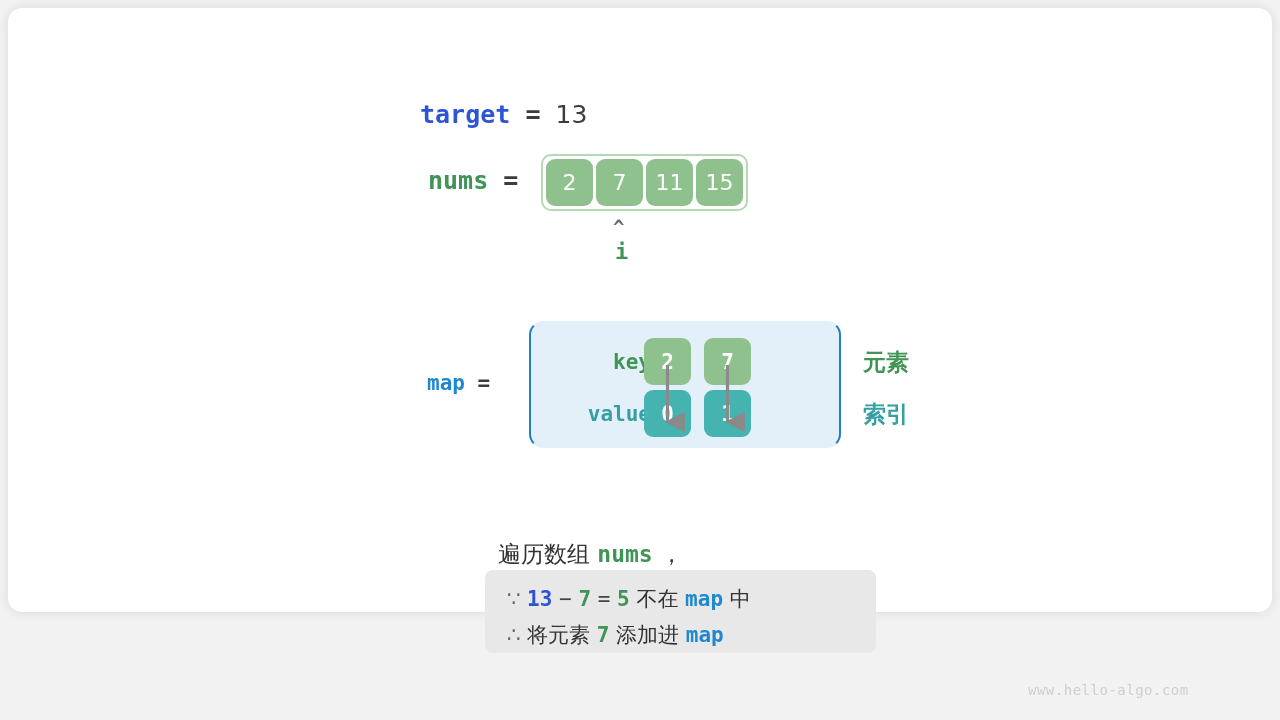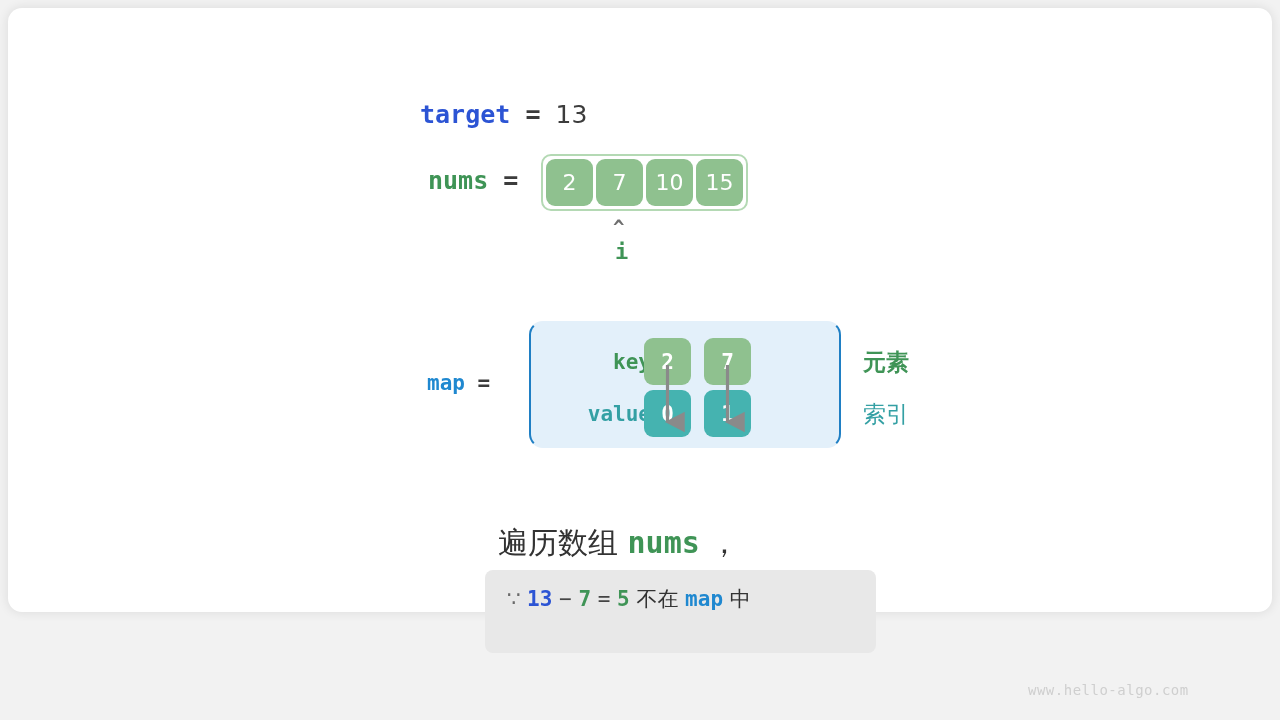--- a/index.html
+++ b/index.html
@@ -163,28 +163,28 @@
     left: 855px; top: 339px;
     color: #3f9456;
     font-size: 23px;
     font-weight: bold;
     font-family: Liberation Mono, monospace;
   }
   #legend-index {
     left: 855px; top: 391px;
     color: #34a0a4;
     font-size: 23px;
-    font-weight: normal;
+    font-weight: bold;
     font-family: "DejaVu Sans", sans-serif;
   }
 
   
   #caption {
-    left: 490px; top: 515px;
-    font-size: 30px;
+    left: 490px; top: 531px;
+    font-size: 23px;
     color: #333333;
     white-space: nowrap;
     font-family: "DejaVu Sans", sans-serif;
   }
   #caption .code {
     font-family: "DejaVu Sans Mono", monospace;
     font-weight: bold;
     color: #3f9456;
   }
 
@@ -251,21 +251,21 @@
     </div>
 
     <div id="nums-label" class="abs mono">
       <span class="var-green">nums</span>
       <span class="eq">=</span>
     </div>
 
     <div id="nums-array" class="abs">
       <div class="cell cell-green">2</div>
       <div class="cell cell-green">7</div>
-      <div class="cell cell-green">10</div>
+      <div class="cell cell-green">11</div>
       <div class="cell cell-green">15</div>
     </div>
 
     <div id="caret" class="abs">^</div>
     <div id="index-label" class="abs">i</div>
 
     <div id="map-label" class="abs mono">
       <span class="var-blue">map</span>
       <span class="eq">=</span>
     </div>
@@ -304,18 +304,25 @@
         <span class="sym">∵</span>
         <span class="num-blue">13</span>
         <span class="op">−</span>
         <span class="num-green">7</span>
         <span class="op">=</span>
         <span class="num-green">5</span>
         <span>不在</span>
         <span class="code-blue">map</span>
         <span>中</span>
       </div>
+      <div class="note-line">
+        <span class="sym">∴</span>
+        <span>将元素</span>
+        <span class="num-green">7</span>
+        <span>添加进</span>
+        <span class="code-blue">map</span>
+      </div>
     </div>
 
     <div id="watermark" class="abs">www.hello-algo.com</div>
 
   </div>
 </div>
 
 </body></html>

